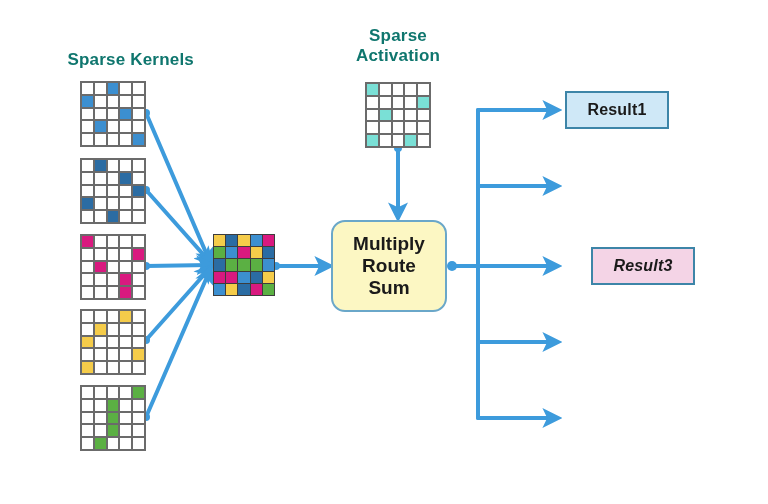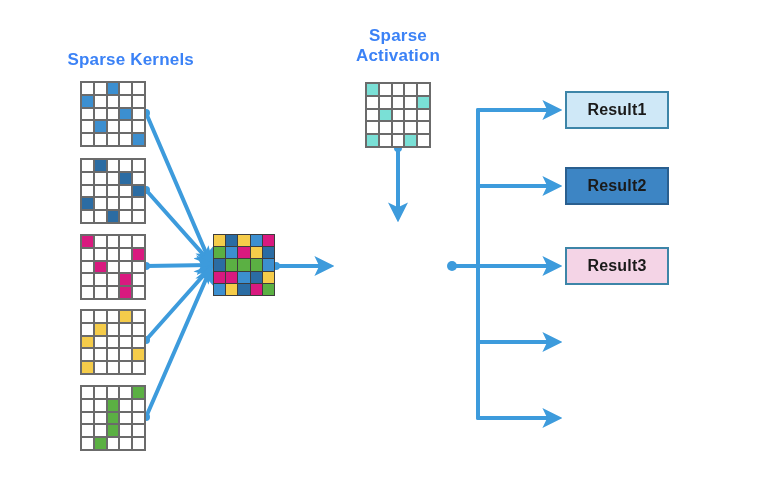--- a/index.html
+++ b/index.html
@@ -18,21 +18,21 @@
     position: absolute;
     left: 0; top: 0;
     width: 768px;
     height: 504px;
   }
   .abs { position: absolute; }
 
   
   .title {
     font-weight: bold;
-    color: #3b82f6;
+    color: #0f766e;
     font-size: 17px;
     letter-spacing: 0.2px;
     text-align: center;
     line-height: 1.2;
     white-space: pre-line;
   }
 
   
   .grid {
     display: grid;
@@ -351,24 +351,26 @@
       <div class="cell" style="background: rgb(60, 143, 208);"></div>
       <div class="cell" style="background: rgb(43, 108, 163);"></div>
       <div class="cell" style="background: rgb(245, 204, 74);"></div>
       <div class="cell" style="background: rgb(60, 143, 208);"></div>
       <div class="cell" style="background: rgb(245, 204, 74);"></div>
       <div class="cell" style="background: rgb(43, 108, 163);"></div>
       <div class="cell" style="background: rgb(217, 25, 127);"></div>
       <div class="cell" style="background: rgb(91, 176, 67);"></div>
     </div>
 
+  <div class="abs process-box" style="left:331px; top:220px;">
+    <span>Multiply</span>
+    <span>Route</span>
+    <span>Sum</span>
+  </div>
 
   <div class="abs result-box" style="left:565px; top:91px; background:#cfe8f7;">
     <span>Result1</span>
   </div>
-  <div class="abs result-box" style="left:565px; top:167px; background:#3d85c4; border-color:#2a5f8f;">
-    <span>Result2</span>
-  </div>
-  <div class="abs result-box" style="left:565px; top:247px; background:#f4d4e6;">
+  <div class="abs result-box" style="left:591px; top:247px; background:#f4d4e6;font-style:italic;">
     <span>Result3</span>
   </div>
 
 </div>
 
 </body></html>

